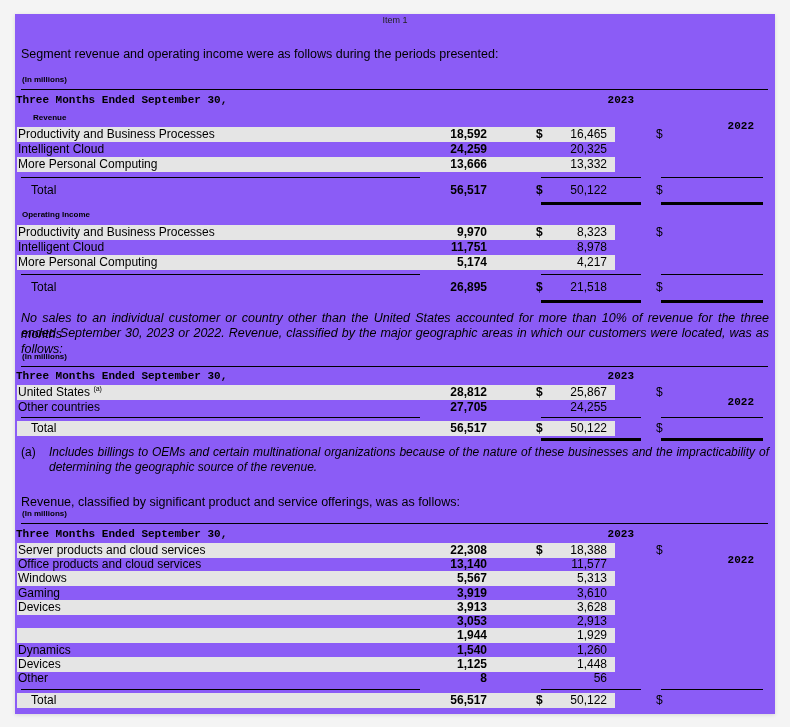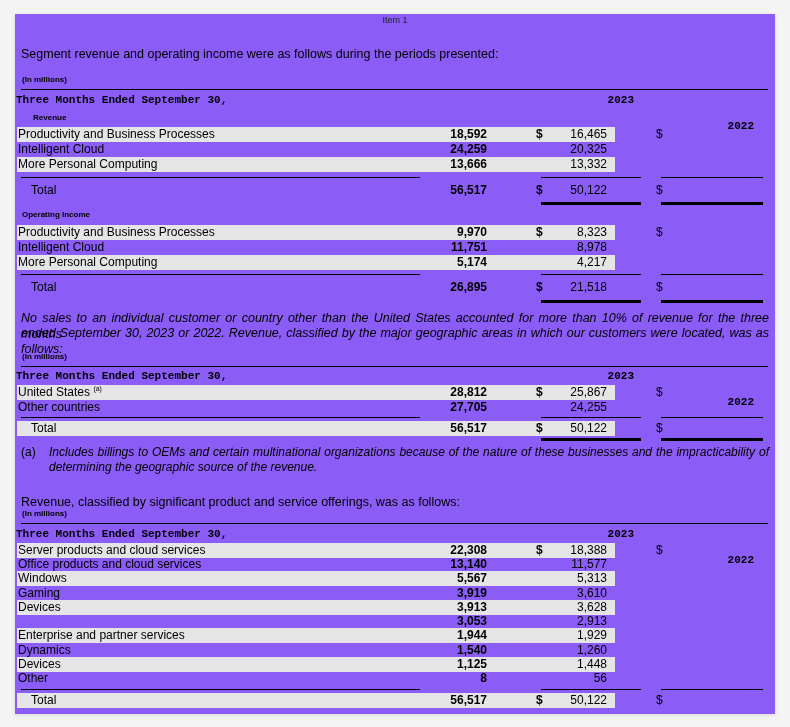--- a/index.html
+++ b/index.html
@@ -206,21 +206,20 @@
   <div class="row shade" style="top:586px;">
     <span class="lbl">Devices</span>
     <span class="v1">3,913</span>
     <span class="v2">3,628</span>
   </div>
   <div class="row" style="top:600px;">
     <span class="v1">3,053</span>
     <span class="v2">2,913</span>
   </div>
   <div class="row shade" style="top:614px;">
-    <span class="lbl">Enterprise and partner services</span>
     <span class="v1">1,944</span>
     <span class="v2">1,929</span>
   </div>
   <div class="row" style="top:629px;">
     <span class="lbl">Dynamics</span>
     <span class="v1">1,540</span>
     <span class="v2">1,260</span>
   </div>
   <div class="row shade" style="top:643px;">
     <span class="lbl">Devices</span>

